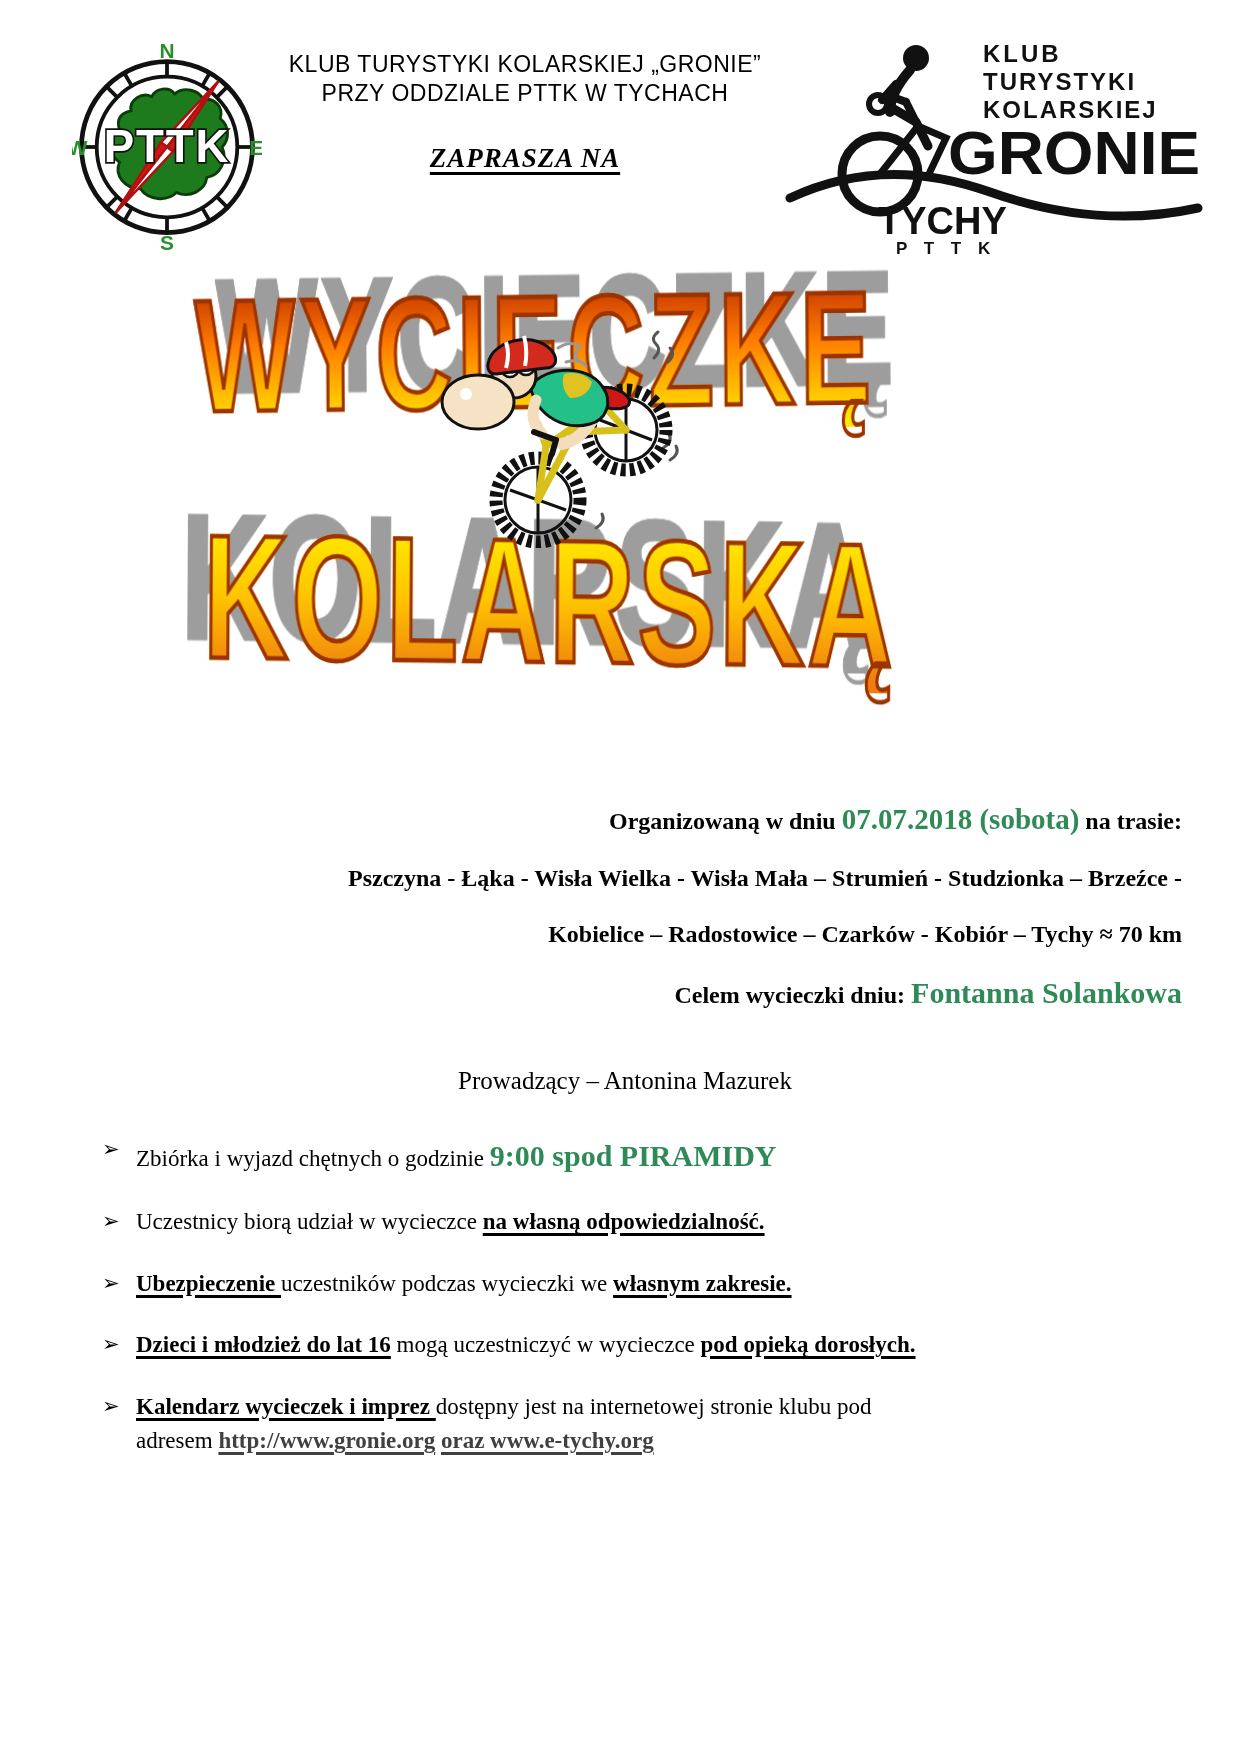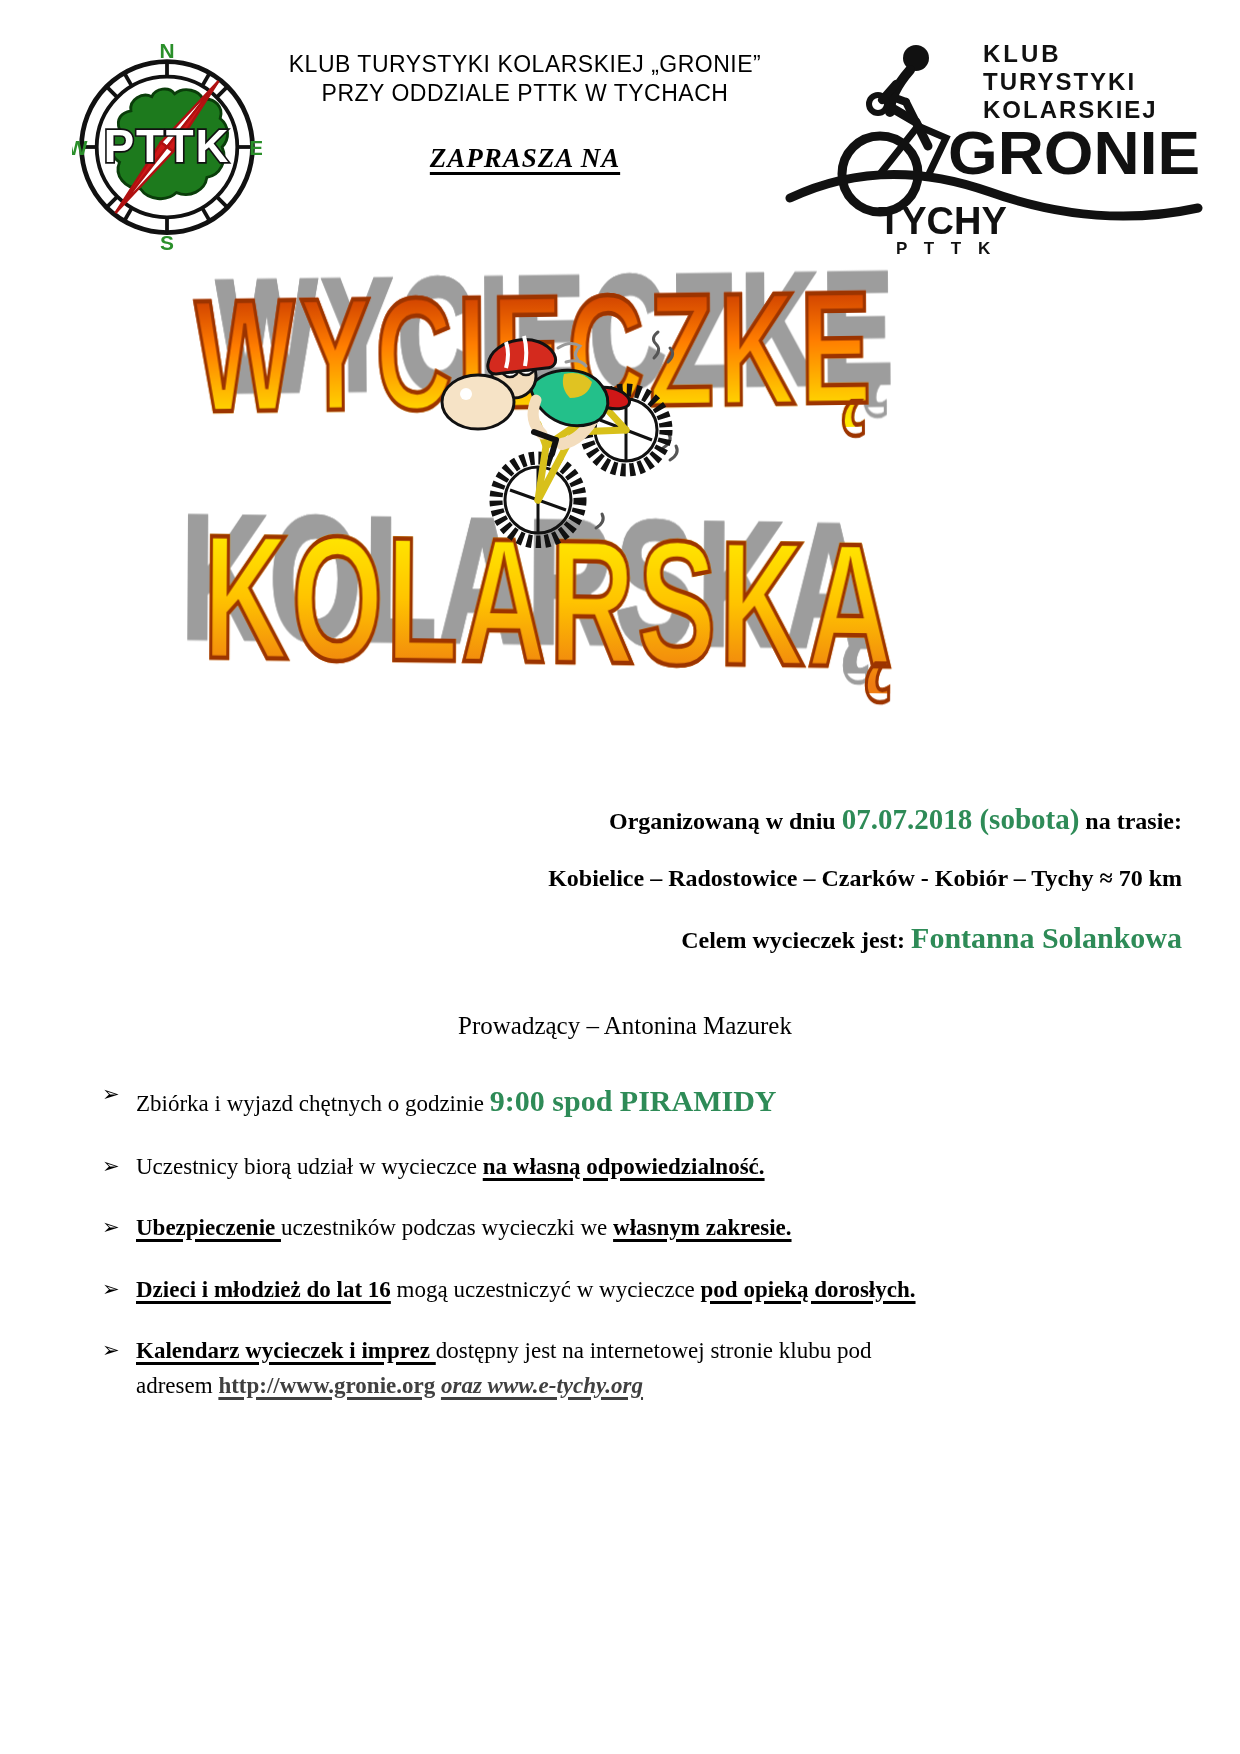--- a/index.html
+++ b/index.html
@@ -78,21 +78,21 @@
   .bullet .arrow{
     position:absolute;left:34px;top:1px;font-size:21px;
     font-family:"DejaVu Sans",sans-serif;
   }
   .hl-green{font-size:30px;font-weight:bold;color:#2E8B57;}
   .bu{
     font-weight:bold;
     text-decoration:underline;text-decoration-thickness:2.5px;text-underline-offset:4px;text-align:right;
   }
   .bui{
-    font-weight:bold;font-style:italic;
+    font-weight:bold;
     text-decoration:underline;text-decoration-thickness:2.5px;text-underline-offset:4px;
   }
   a.link{color:#404040;cursor:pointer;}
 </style>
 </head>
 <body>
 
 <div class="page">
 
   <svg class="pttk-logo" viewBox="0 0 200 220">
@@ -226,23 +226,24 @@
     <g stroke="#999" stroke-width="3" fill="none" stroke-linecap="round">
       <path d="M140,20 q12,-8 22,-2 q-8,8 -2,14"></path>
       <path d="M148,34 q14,-4 20,4"></path>
     </g>
   </svg>
 
   <div class="content">
 
     <p class="line-bold"><span>Organizowaną w dniu </span><span class="green date-green">07.07.2018 (sobota)</span><span> na trasie:</span></p>
 
+    <p class="line-bold">Pszczyna - Łąka - Wisła Wielka - Wisła Mała – Strumień - Studzionka – Brzeźce -</p>
     <p class="line-bold">Kobielice – Radostowice – Czarków - Kobiór – Tychy ≈ 70 km</p>
 
-    <p class="line-bold"><span>Celem wycieczek jest: </span><span class="green goal-green">Fontanna Solankowa</span></p>
+    <p class="line-bold"><span>Celem wycieczki dniu: </span><span class="green goal-green">Fontanna Solankowa</span></p>
 
     <p class="leader">Prowadzący – Antonina Mazurek</p>
 
     <div class="bullets">
 
       <div class="bullet">
         <span class="arrow">➢</span><span>Zbiórka i wyjazd chętnych o godzinie </span><span class="hl-green">9:00 spod PIRAMIDY</span>
       </div>
 
       <div class="bullet">

